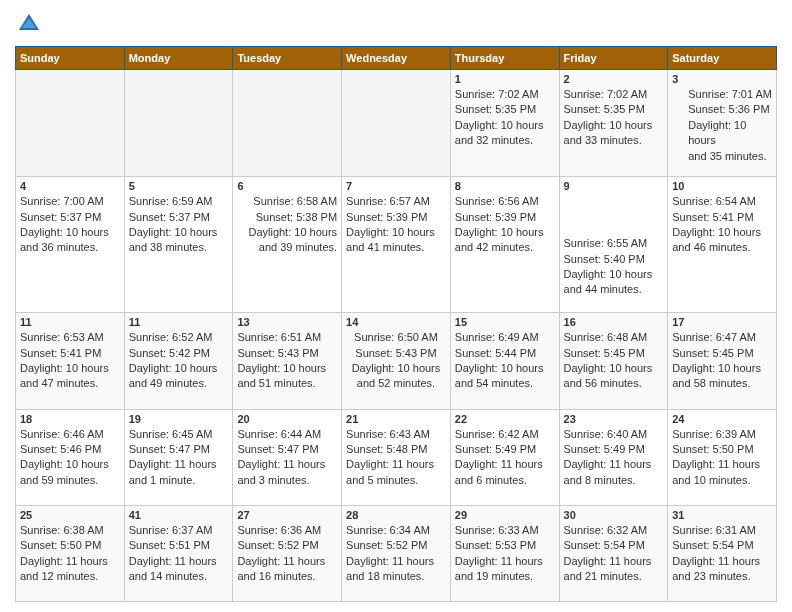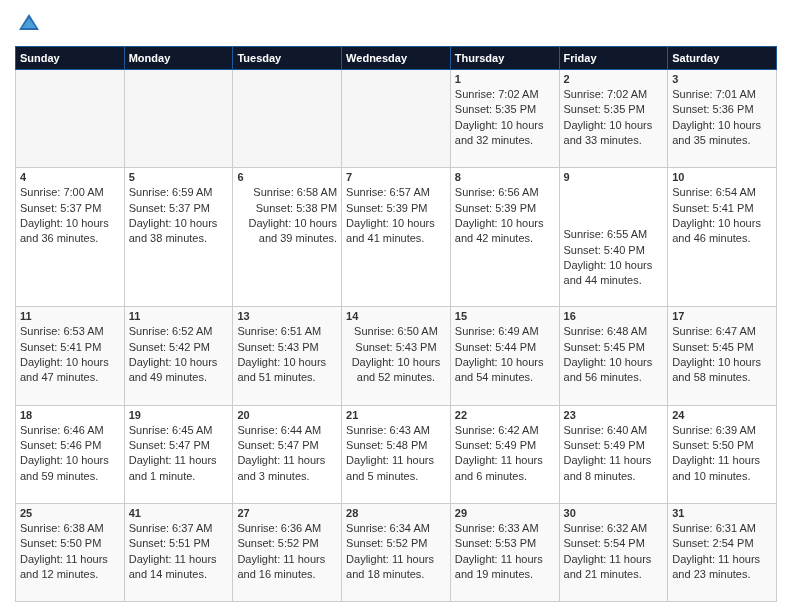--- a/index.html
+++ b/index.html
@@ -61,21 +61,21 @@
       color: #555;
     }
     .calendar {
       flex: 1;
       border: 1px solid #ccc;
       border-collapse: collapse;
       width: 100%;
       table-layout: fixed;
     }
     .calendar thead tr th {
-      background-color: #0f172a;
+      background-color: #a16207;
       color: #fff;
       font-size: 11px;
       font-weight: bold;
       padding: 5px 4px;
       border: 1px solid #1d5a9a;
       text-align: left;
     }
     .calendar tbody tr td {
       border: 1px solid #ccc;
       vertical-align: top;
@@ -152,21 +152,21 @@
           </td>
           <td>
             <span class="day-num">2</span>
             <div class="day-info" style="white-space: pre-line;">Sunrise: 7:02 AM
 Sunset: 5:35 PM
 Daylight: 10 hours
 and 33 minutes.</div>
           </td>
           <td>
             <span class="day-num">3</span>
-            <div class="day-info" style="white-space: pre-line;">Sunrise: 7:01 AM
+            <div class="day-info" style="white-space: pre-line; margin-left: 16px;">Sunrise: 7:01 AM
 Sunset: 5:36 PM
 Daylight: 10 hours
 and 35 minutes.</div>
           </td>
         </tr>
         <tr>
           <td>
             <span class="day-num">4</span>
             <div class="day-info" style="white-space: pre-line;">Sunrise: 7:00 AM
 Sunset: 5:37 PM
@@ -357,20 +357,20 @@
           <td>
             <span class="day-num">30</span>
             <div class="day-info" style="white-space: pre-line;">Sunrise: 6:32 AM
 Sunset: 5:54 PM
 Daylight: 11 hours
 and 21 minutes.</div>
           </td>
           <td>
             <span class="day-num">31</span>
             <div class="day-info" style="white-space: pre-line;">Sunrise: 6:31 AM
-Sunset: 2:54 PM
+Sunset: 5:54 PM
 Daylight: 11 hours
 and 23 minutes.</div>
           </td>
         </tr>
       </tbody>
   </table>
 </div>
 
 </body></html>

